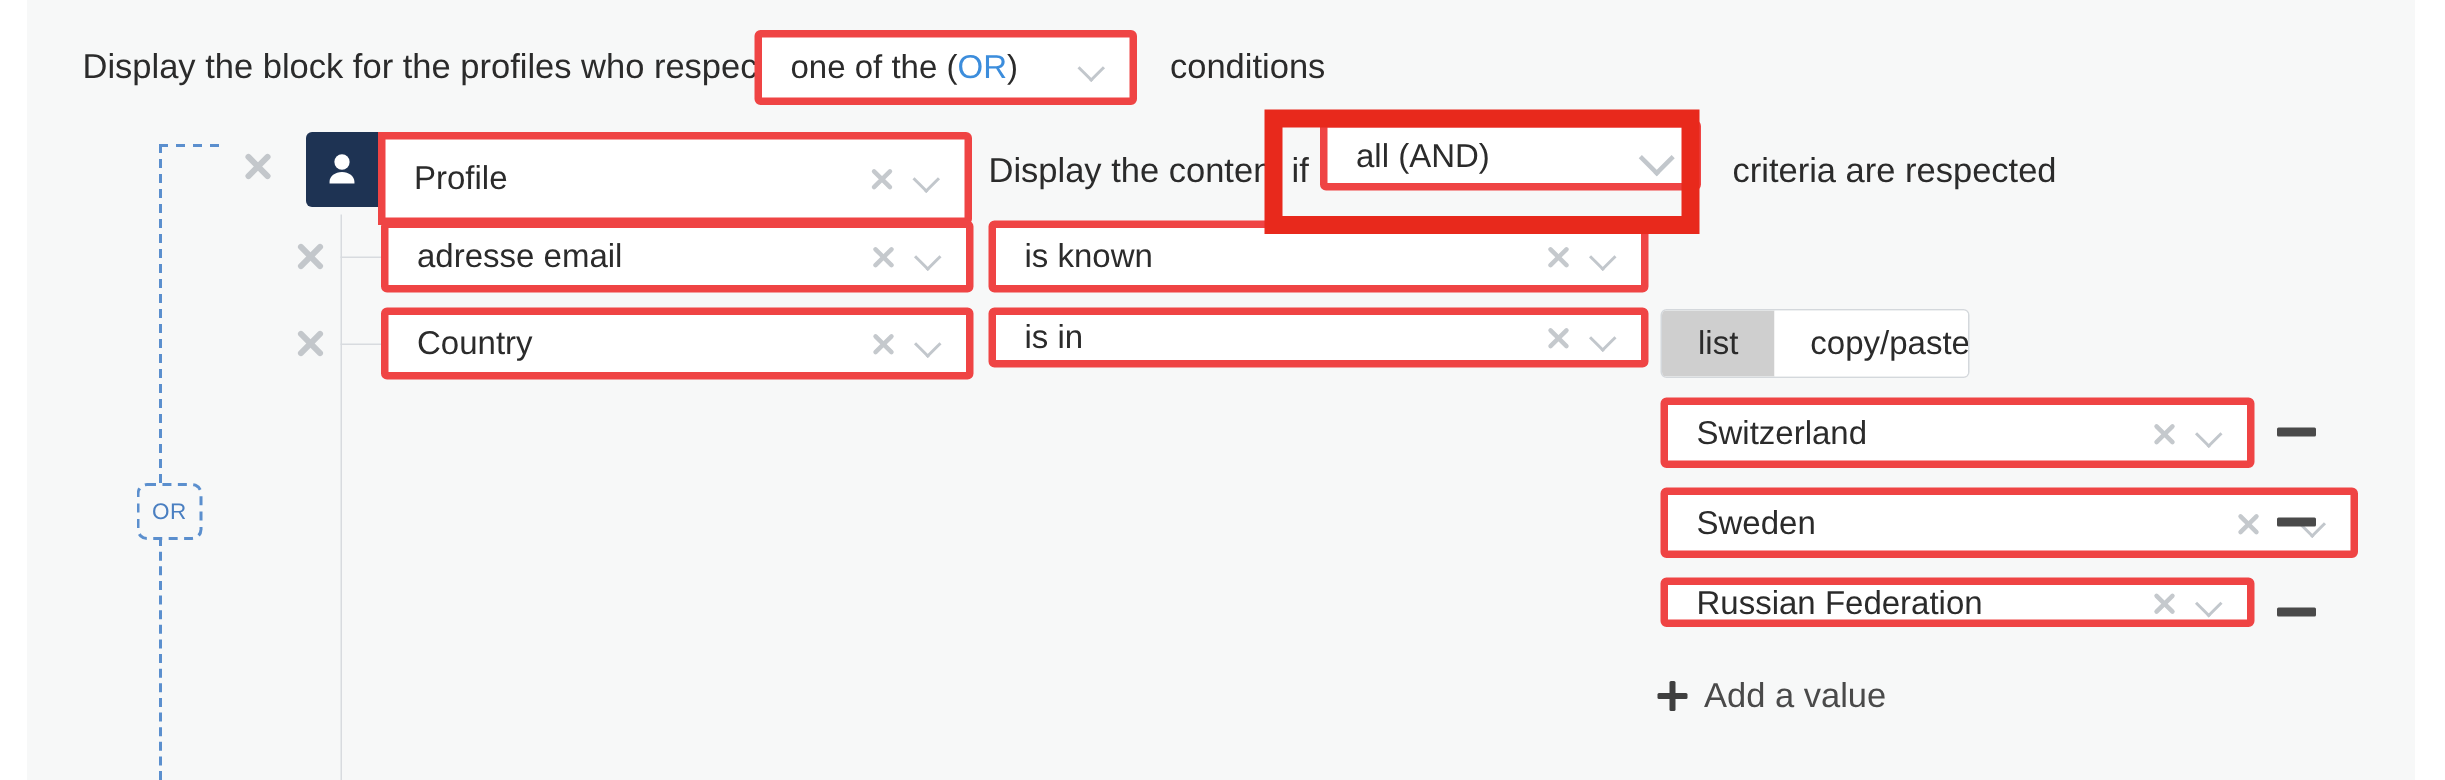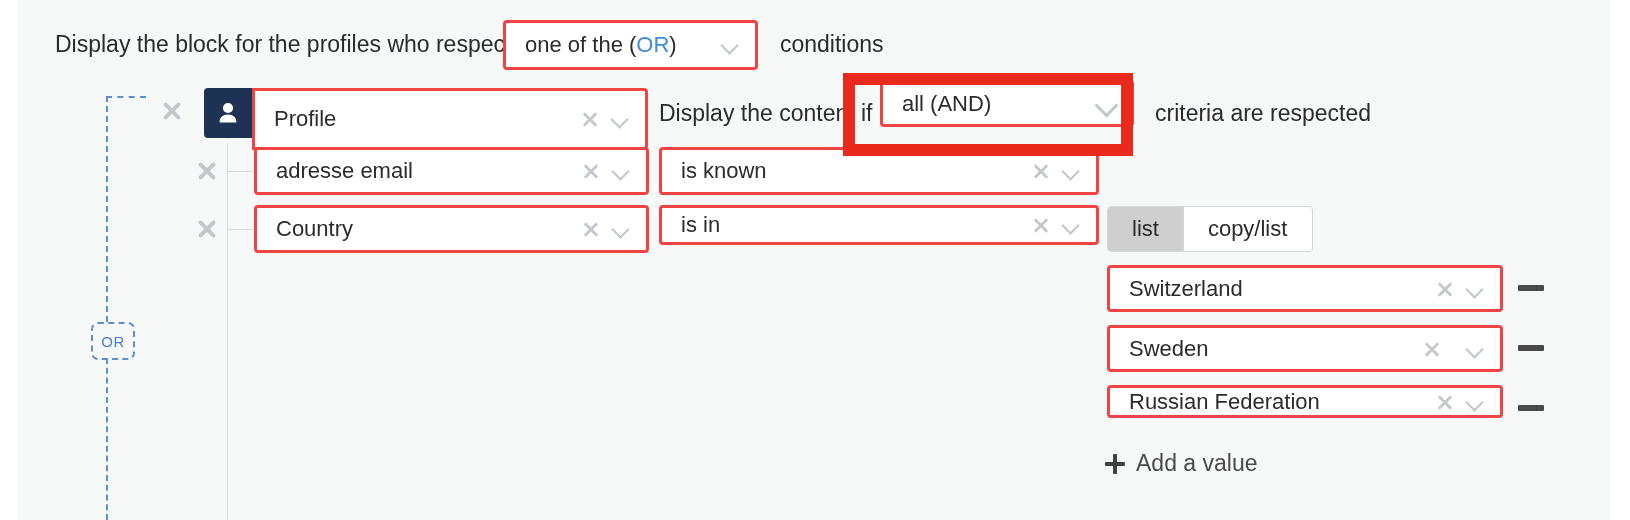--- a/index.html
+++ b/index.html
@@ -35,21 +35,21 @@
     color: #2b2b2b;
     line-height: 28px;
     white-space: nowrap;
   }
 
   
   .field {
     position: absolute;
     box-sizing: border-box;
     background: #ffffff;
-    border: 3px solid #ef4444;
+    border: 5px solid #ef4444;
     border-radius: 4px;
     display: flex;
     align-items: center;
   }
   .field .val {
     font-size: 22px;
     color: #2b2b2b;
     padding-left: 19px;
     white-space: nowrap;
     flex: 1 1 auto;
@@ -301,31 +301,31 @@
 
     <div class="field" style="left:641px; top:205px; width:440px; height:40px;">
       <span class="val">is in</span>
       <span class="icon-x"></span>
       <span class="icon-chev"></span>
     </div>
 
     <div class="seg" style="left:1089px; top:206px; width:206px; height:46px;">
       <div class="seg-btn active">list</div>
       <div class="seg-sep"></div>
-      <div class="seg-btn">copy/list</div>
+      <div class="seg-btn">copy/paste</div>
     </div>
 
     <div class="field" style="left:1089px; top:265px; width:396px; height:47px;">
       <span class="val">Switzerland</span>
       <span class="icon-x"></span>
       <span class="icon-chev"></span>
     </div>
     <div class="minus-btn" style="left:1500px; top:285px;"></div>
 
-    <div class="field" style="left:1089px; top:325px; width:396px; height:47px;gap:13px;">
+    <div class="field" style="left:1089px; top:325px; width:465px; height:47px;gap:13px;">
       <span class="val">Sweden</span>
       <span class="icon-x"></span>
       <span class="icon-chev"></span>
     </div>
     <div class="minus-btn" style="left:1500px; top:345px;"></div>
 
     <div class="field" style="left:1089px; top:385px; width:396px; height:33px;">
       <span class="val">Russian Federation</span>
       <span class="icon-x"></span>
       <span class="icon-chev"></span>

